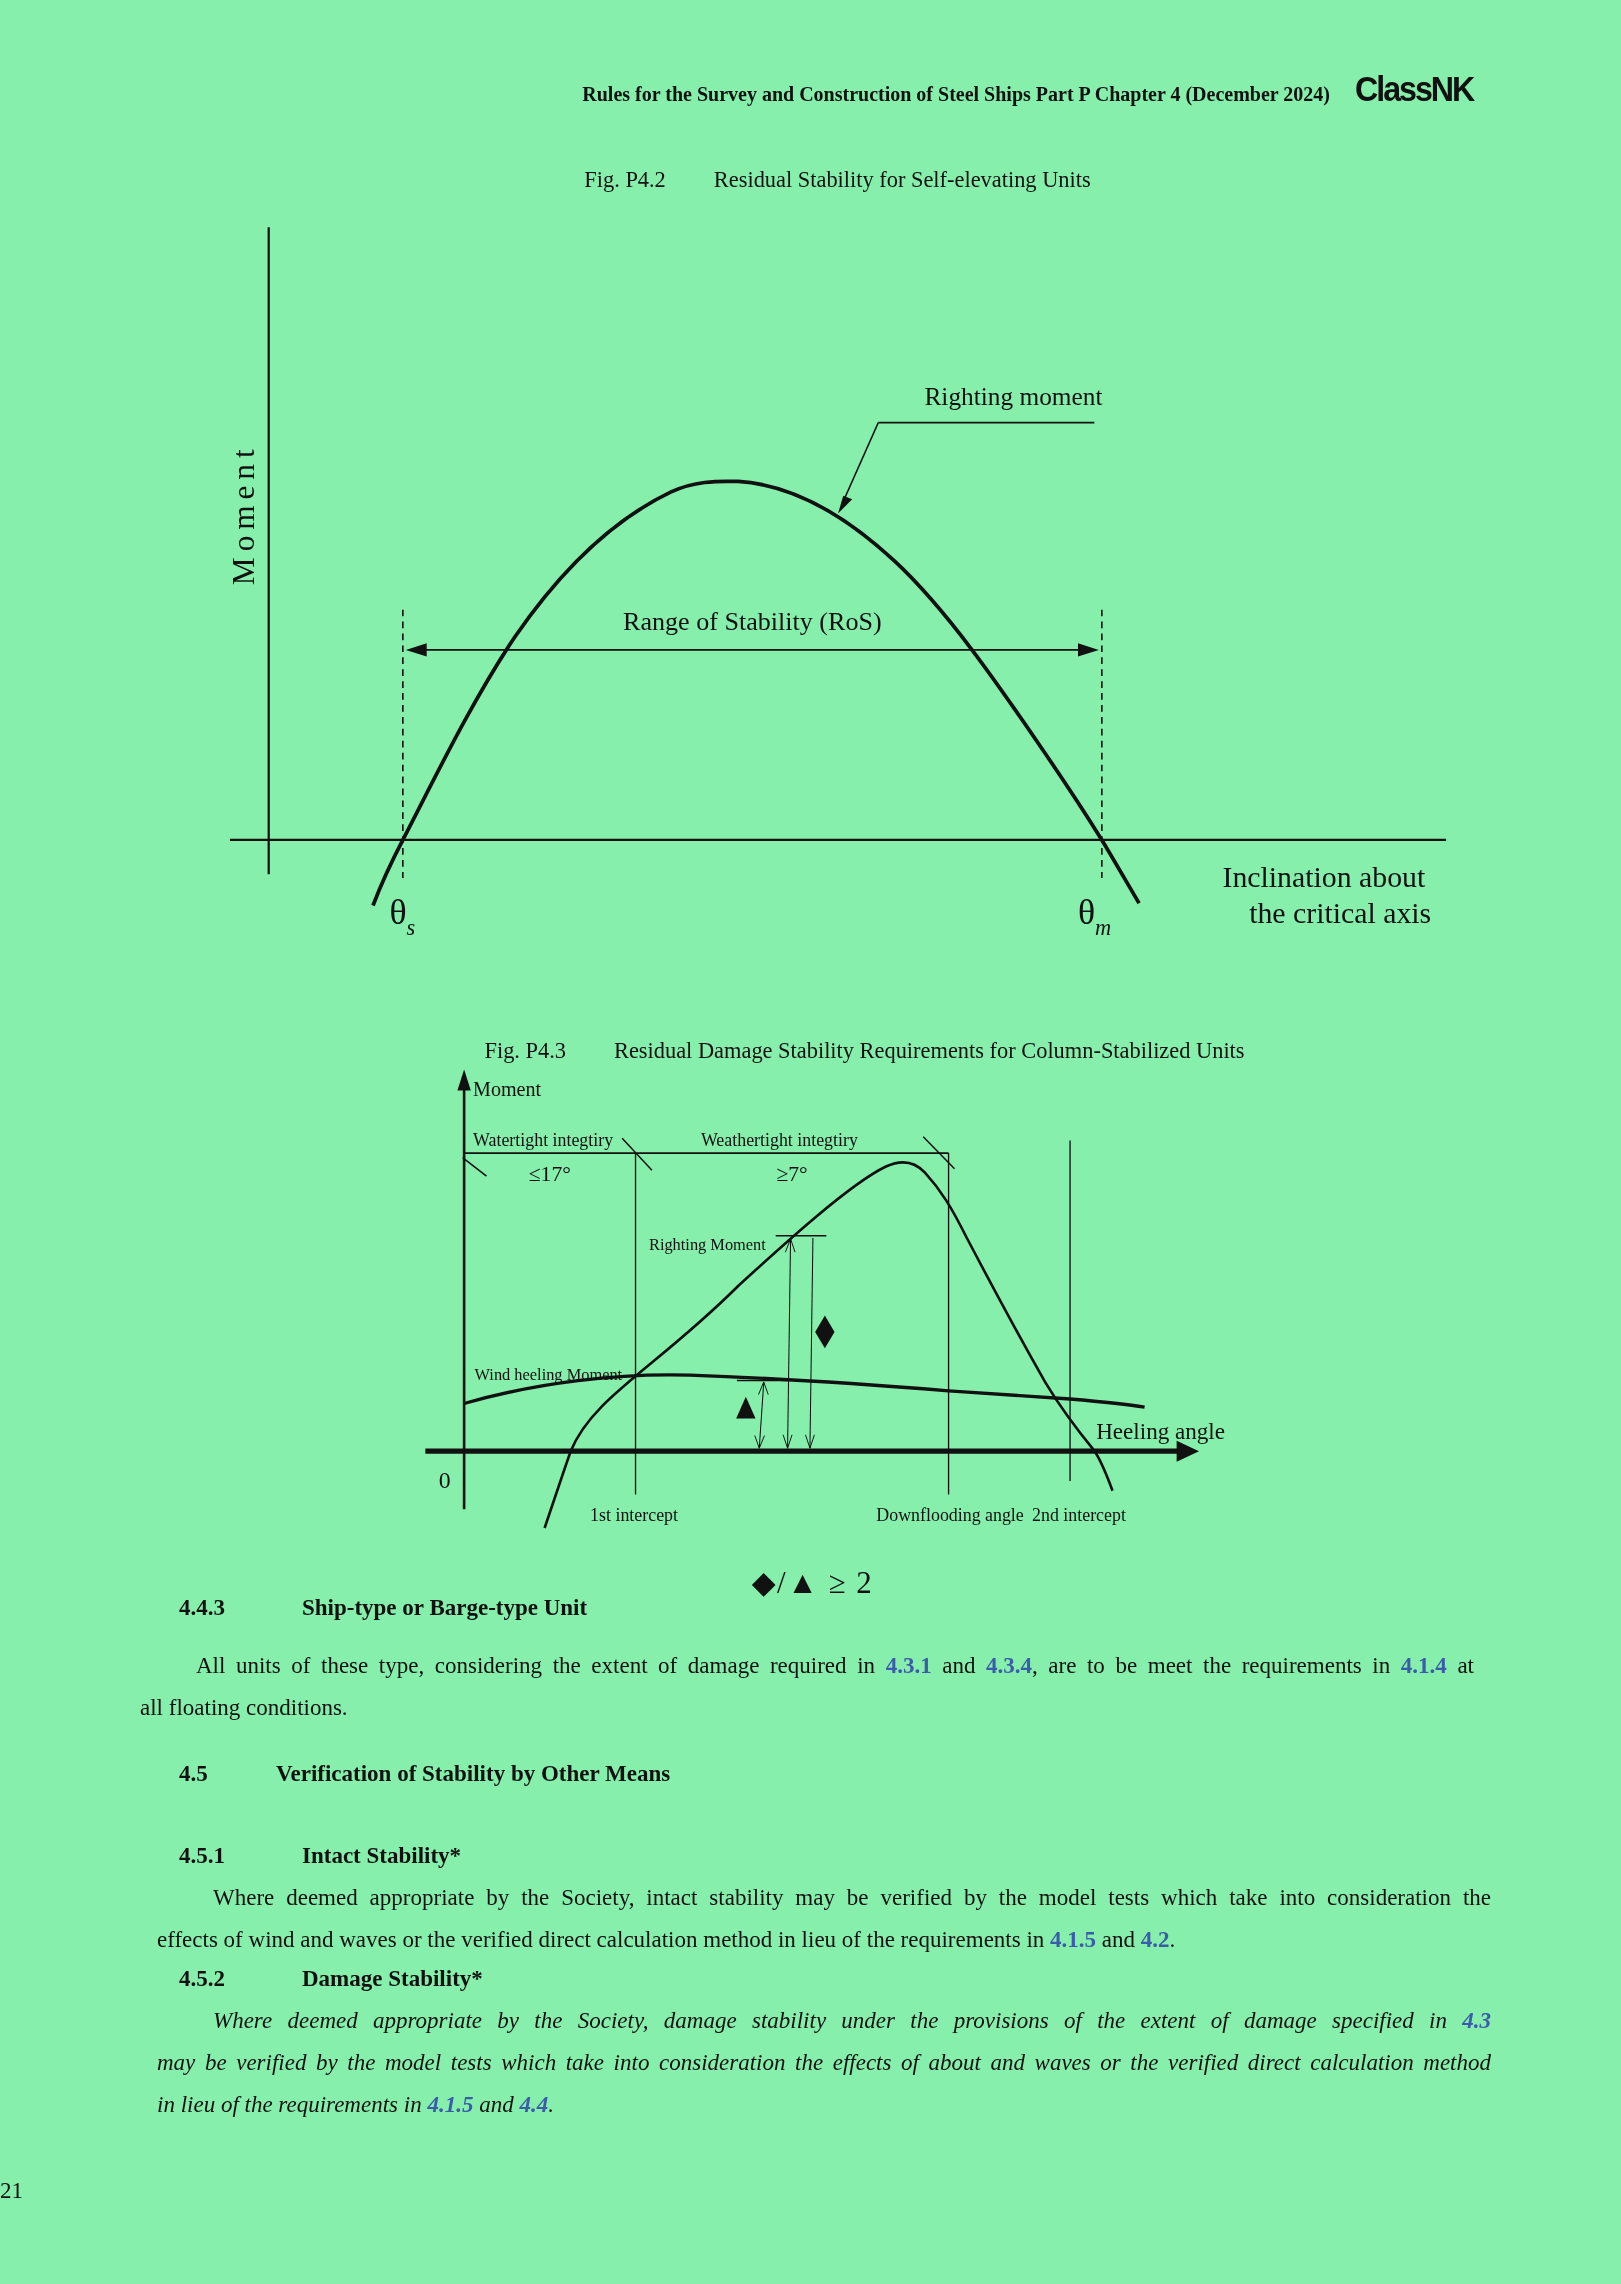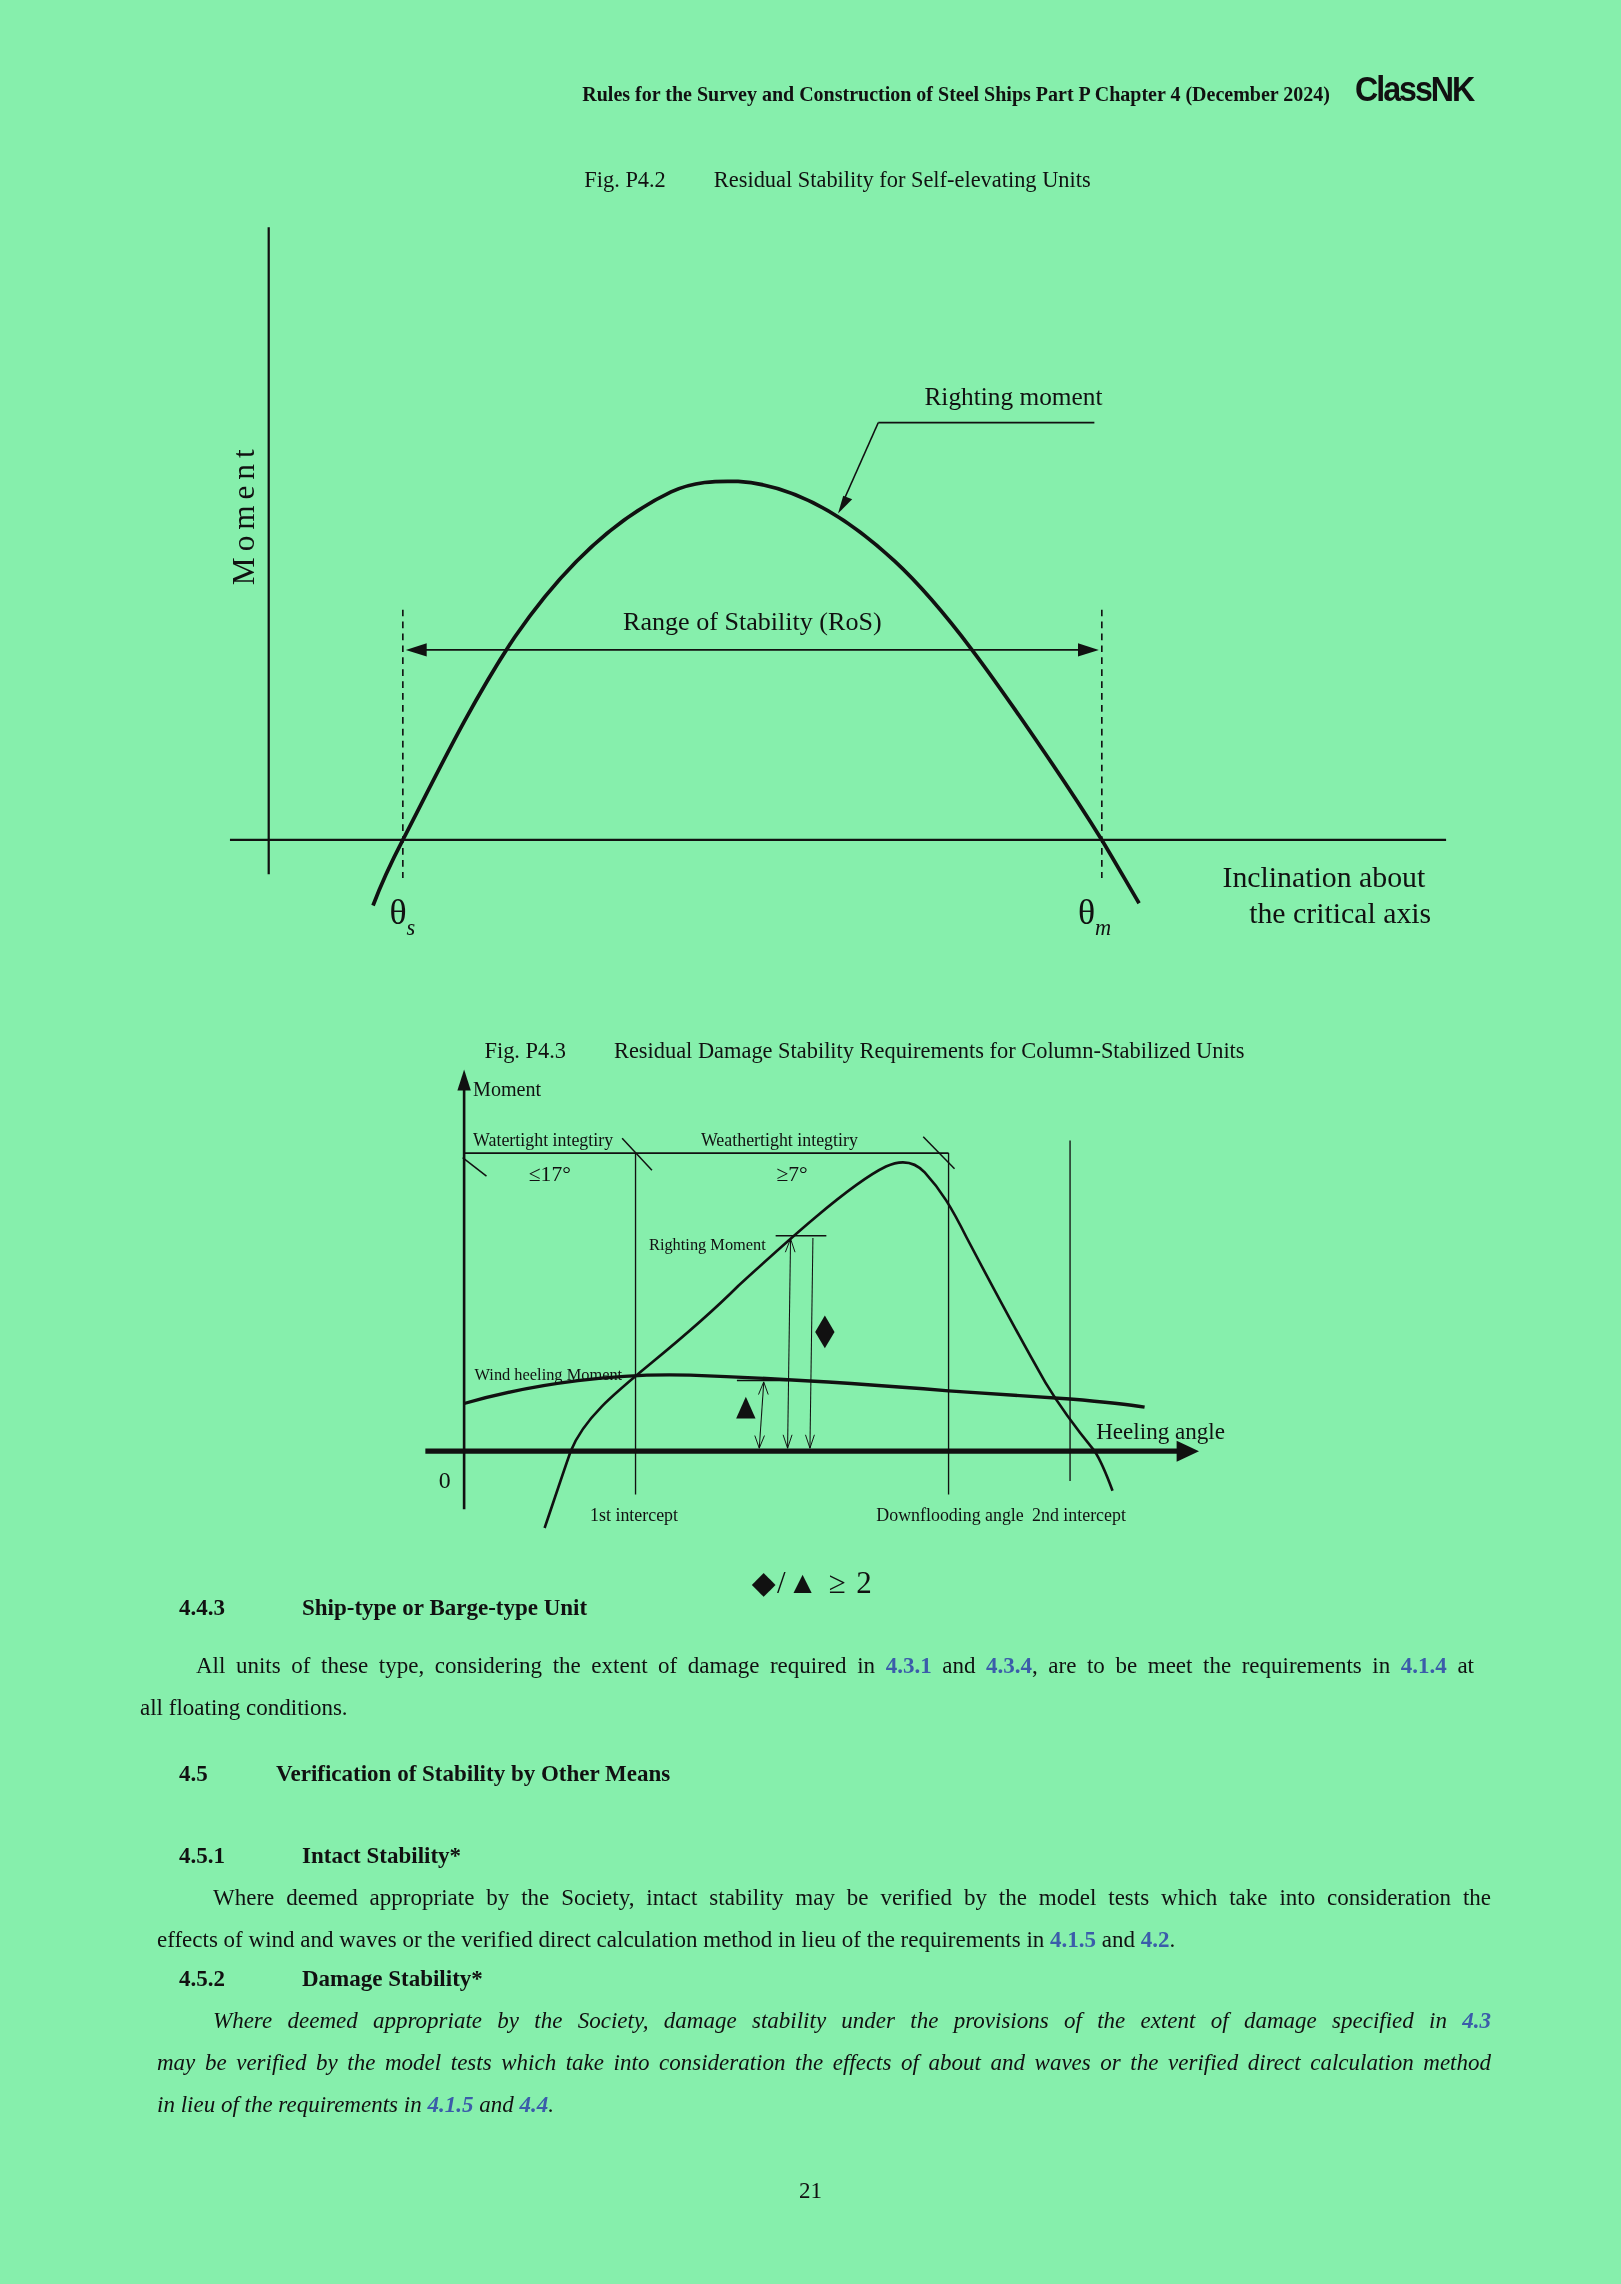--- a/index.html
+++ b/index.html
@@ -21,21 +21,21 @@
   .ratio{font-size:31px; letter-spacing:1.5px;}
   
   .heading{font-weight:bold; font-size:23px; white-space:nowrap;}
   .hnum{display:inline-block; min-width:123px;}
   .hnum.w130{min-width:97px;}
   .para{width:1334px; font-size:23px; line-height:42px;}
   .jline{text-align:justify; text-align-last:justify;}
   .jline.last{text-align-last:left;}
   .jline.indent{text-indent:56px;}
   .ref-link{color:#3b5caa; font-weight:bold;}
-  .pagenum{width:1621px; text-align:center; font-size:23px;}
+  .pagenum{width:1621px; text-align:left; font-size:23px;}
 </style>
 </head>
 <body>
 
 <div class="page">
 
   <div class="abs hdr-title" style="top:83px; right:291px;">Rules for the Survey and Construction of Steel Ships Part P Chapter 4 (December 2024)</div>
   <div class="abs logo" style="top:69px; left:1355px;">ClassNK</div>
 
   <div class="abs caption" style="top:167px; left:0;">

